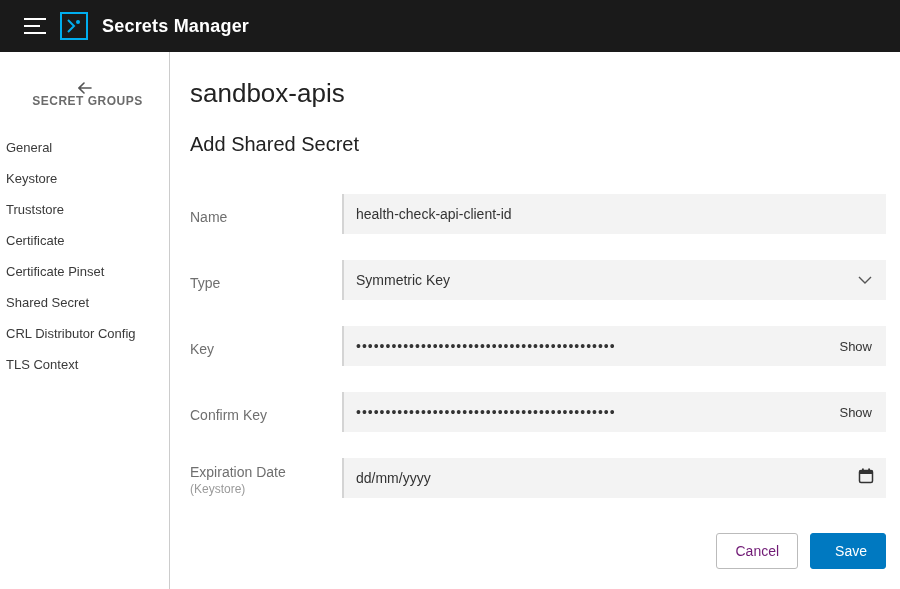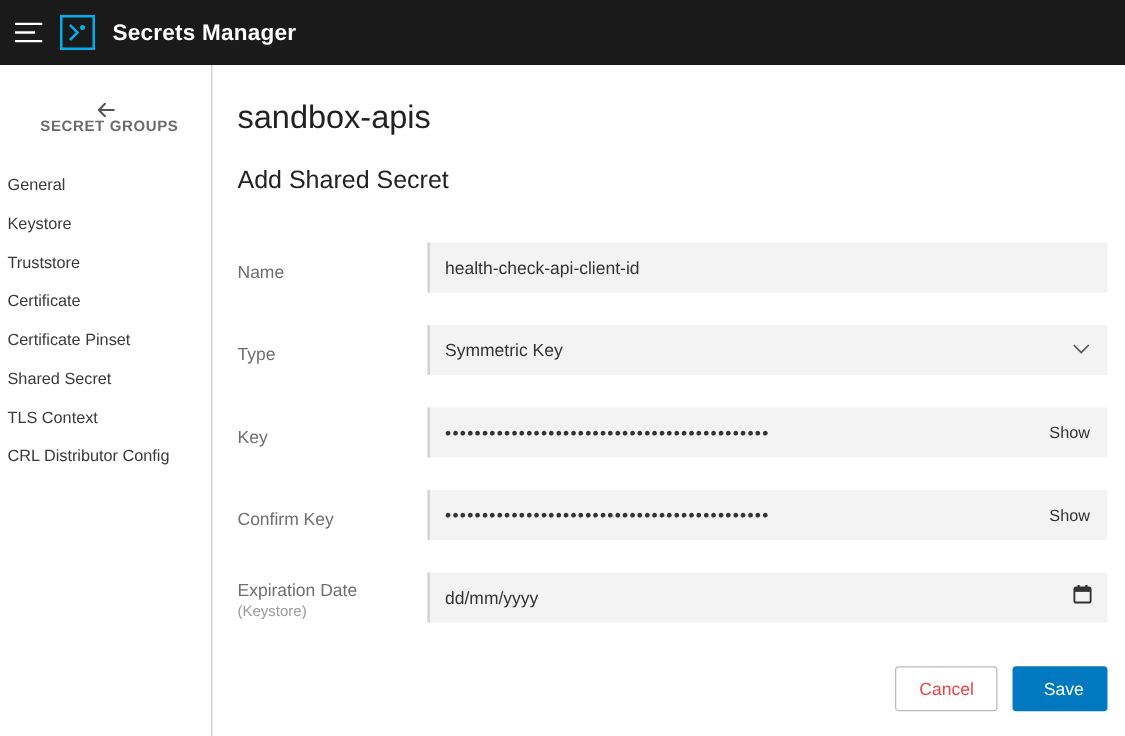--- a/index.html
+++ b/index.html
@@ -1,20 +1,20 @@
 <!DOCTYPE html>
 <html><head>
 <meta charset="utf-8">
 <style>
   * { box-sizing: border-box; }
   html, body { margin: 0; padding: 0; font-family: -apple-system, BlinkMacSystemFont, "Segoe UI", Arial, sans-serif; }
   body { background: #fff; color: #333; width: 900px; height: 589px; overflow: hidden; }
 
   
-  .topbar { height: 52px; background: #1a1a1a; display: flex; align-items: center; padding: 0 8px; }
+  .topbar { height: 52px; background: #1a1a1a; display: flex; align-items: center; padding: 0 20px; }
   .hamburger { width: 30px; height: 30px; display: flex; align-items: center; justify-content: center; cursor: pointer; }
   .hamburger svg { display: block; }
   .brand-icon { width: 28px; height: 28px; border: 2px solid #00aeef; display: flex; align-items: center; justify-content: center; margin-left: 10px; }
   .brand-icon svg { display: block; }
   .app-title { color: #fff; font-size: 18px; font-weight: 600; margin-left: 14px; letter-spacing: .2px; }
 
   
   .page { display: flex; height: calc(589px - 52px); }
   .sidebar { width: 170px; padding: 30px 0 0 6px; border-right: 1px solid #ccc; }
   .back-link { display: flex; align-items: center; color: #6b6b6b; font-size: 12px; letter-spacing: .5px; font-weight: 600; margin-bottom: 24px; cursor: pointer; padding-left: 0; flex-direction: column; }
@@ -35,21 +35,21 @@
   .field.select { padding-right: 40px; appearance: none; cursor: pointer; }
   .chev { position: absolute; right: 14px; top: 50%; transform: translateY(-50%); pointer-events: none; }
   .field.pw { letter-spacing: 1px; font-size: 14px; padding-right: 60px; }
   .show-btn { position: absolute; right: 12px; top: 50%; transform: translateY(-50%); font-size: 13px; color: #333; background: none; border: none; cursor: pointer; padding: 4px 2px; }
 
   .date-wrap .field { padding-right: 40px; color: #333; }
   .cal-icon { position: absolute; right: 12px; top: 50%; transform: translateY(-50%); cursor: pointer; }
 
   .button-row { position: absolute; right: 14px; bottom: 20px; display: flex; gap: 12px; }
   .btn { height: 36px; padding: 0 18px; font-size: 14px; border-radius: 3px; cursor: pointer; }
-  .btn-cancel { background: #fff; border: 1px solid #bbb; color: #ef4444; }
+  .btn-cancel { background: #fff; border: 1px solid #bbb; color: #701a75; }
   .btn-save { background: #0079c1; border: 1px solid #0079c1; color: #fff; font-weight: 500; padding-left: 24px; }
 </style>
 </head>
 <body>
 
 <div class="topbar">
   <div class="hamburger">
     <svg width="22" height="16" viewBox="0 0 22 16">
       <line x1="0" y1="1" x2="22" y2="1" stroke="#fff" stroke-width="2"></line>
       <line x1="0" y1="8" x2="16" y2="8" stroke="#fff" stroke-width="2"></line>
@@ -73,22 +73,22 @@
         <path d="M6 1 L1 6 L6 11 M1 6 L13 6" stroke="#555" stroke-width="1.6" fill="none" stroke-linecap="round"></path>
       </svg>
       <span>SECRET GROUPS</span>
     </div>
     <div class="side-item">General</div>
     <div class="side-item">Keystore</div>
     <div class="side-item">Truststore</div>
     <div class="side-item">Certificate</div>
     <div class="side-item">Certificate Pinset</div>
     <div class="side-item">Shared Secret</div>
+    <div class="side-item">CRL Distributor Config</div>
     <div class="side-item">TLS Context</div>
-    <div class="side-item">CRL Distributor Config</div>
   </div>
 
   <div class="main">
     <h1 class="page-title">sandbox-apis</h1>
     <h2 class="page-subtitle">Add Shared Secret</h2>
 
     <div class="form-row">
       <div class="form-label">Name</div>
       <div class="field-wrap">
         <input class="field" type="text" value="health-check-api-client-id" style="">

